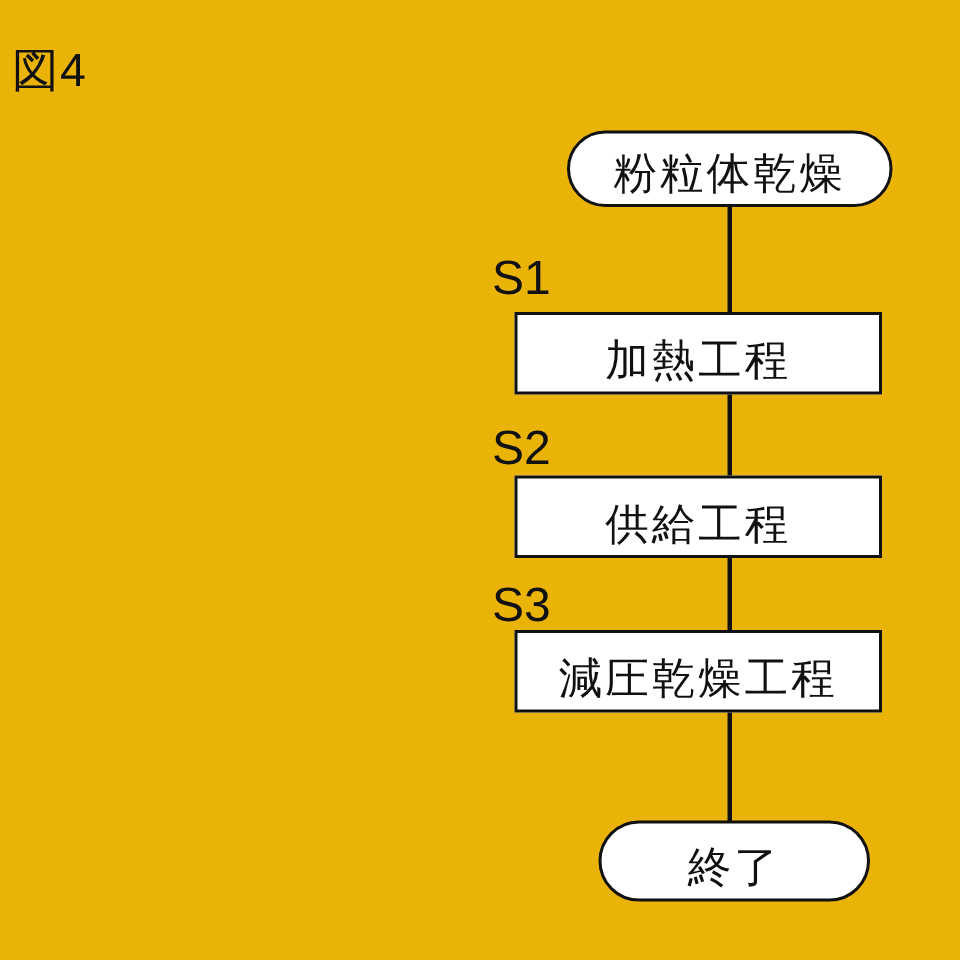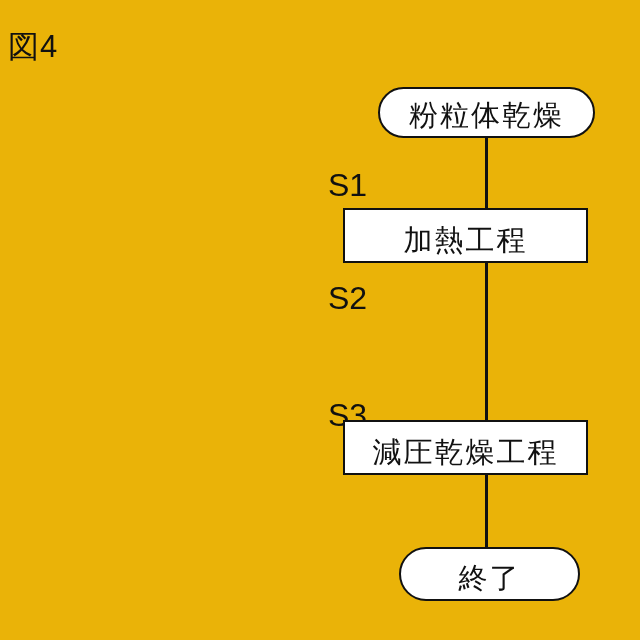--- a/index.html
+++ b/index.html
@@ -55,41 +55,44 @@
   .process-3  { top: 420px; }
   .step-id {
     position: absolute;
     left: 328px;
     font-size: 32px;
     color: #111111;
     z-index: 2;
   }
   .step-id-1 { top: 167px; }
   .step-id-2 { top: 264px; margin-top: 16px; }
-  .step-id-3 { top: 385px; margin-top: 12px; }
+  .step-id-3 { top: 385px; }
 </style>
 </head>
 <body>
 
 <div class="canvas">
 
   <div class="fig-title">図4</div>
 
   <div class="vline"></div>
 
   <div class="node terminal start-node">
     <span>粉粒体乾燥</span>
   </div>
 
   <div class="step-id step-id-1">S1</div>
   <div class="node process process-1">
     <span>加熱工程</span>
   </div>
 
   <div class="step-id step-id-2">S2</div>
+  <div class="node process process-2">
+    <span>供給工程</span>
+  </div>
 
   <div class="step-id step-id-3">S3</div>
   <div class="node process process-3">
     <span>減圧乾燥工程</span>
   </div>
 
   <div class="node terminal end-node">
     <span>終了</span>
   </div>
 

